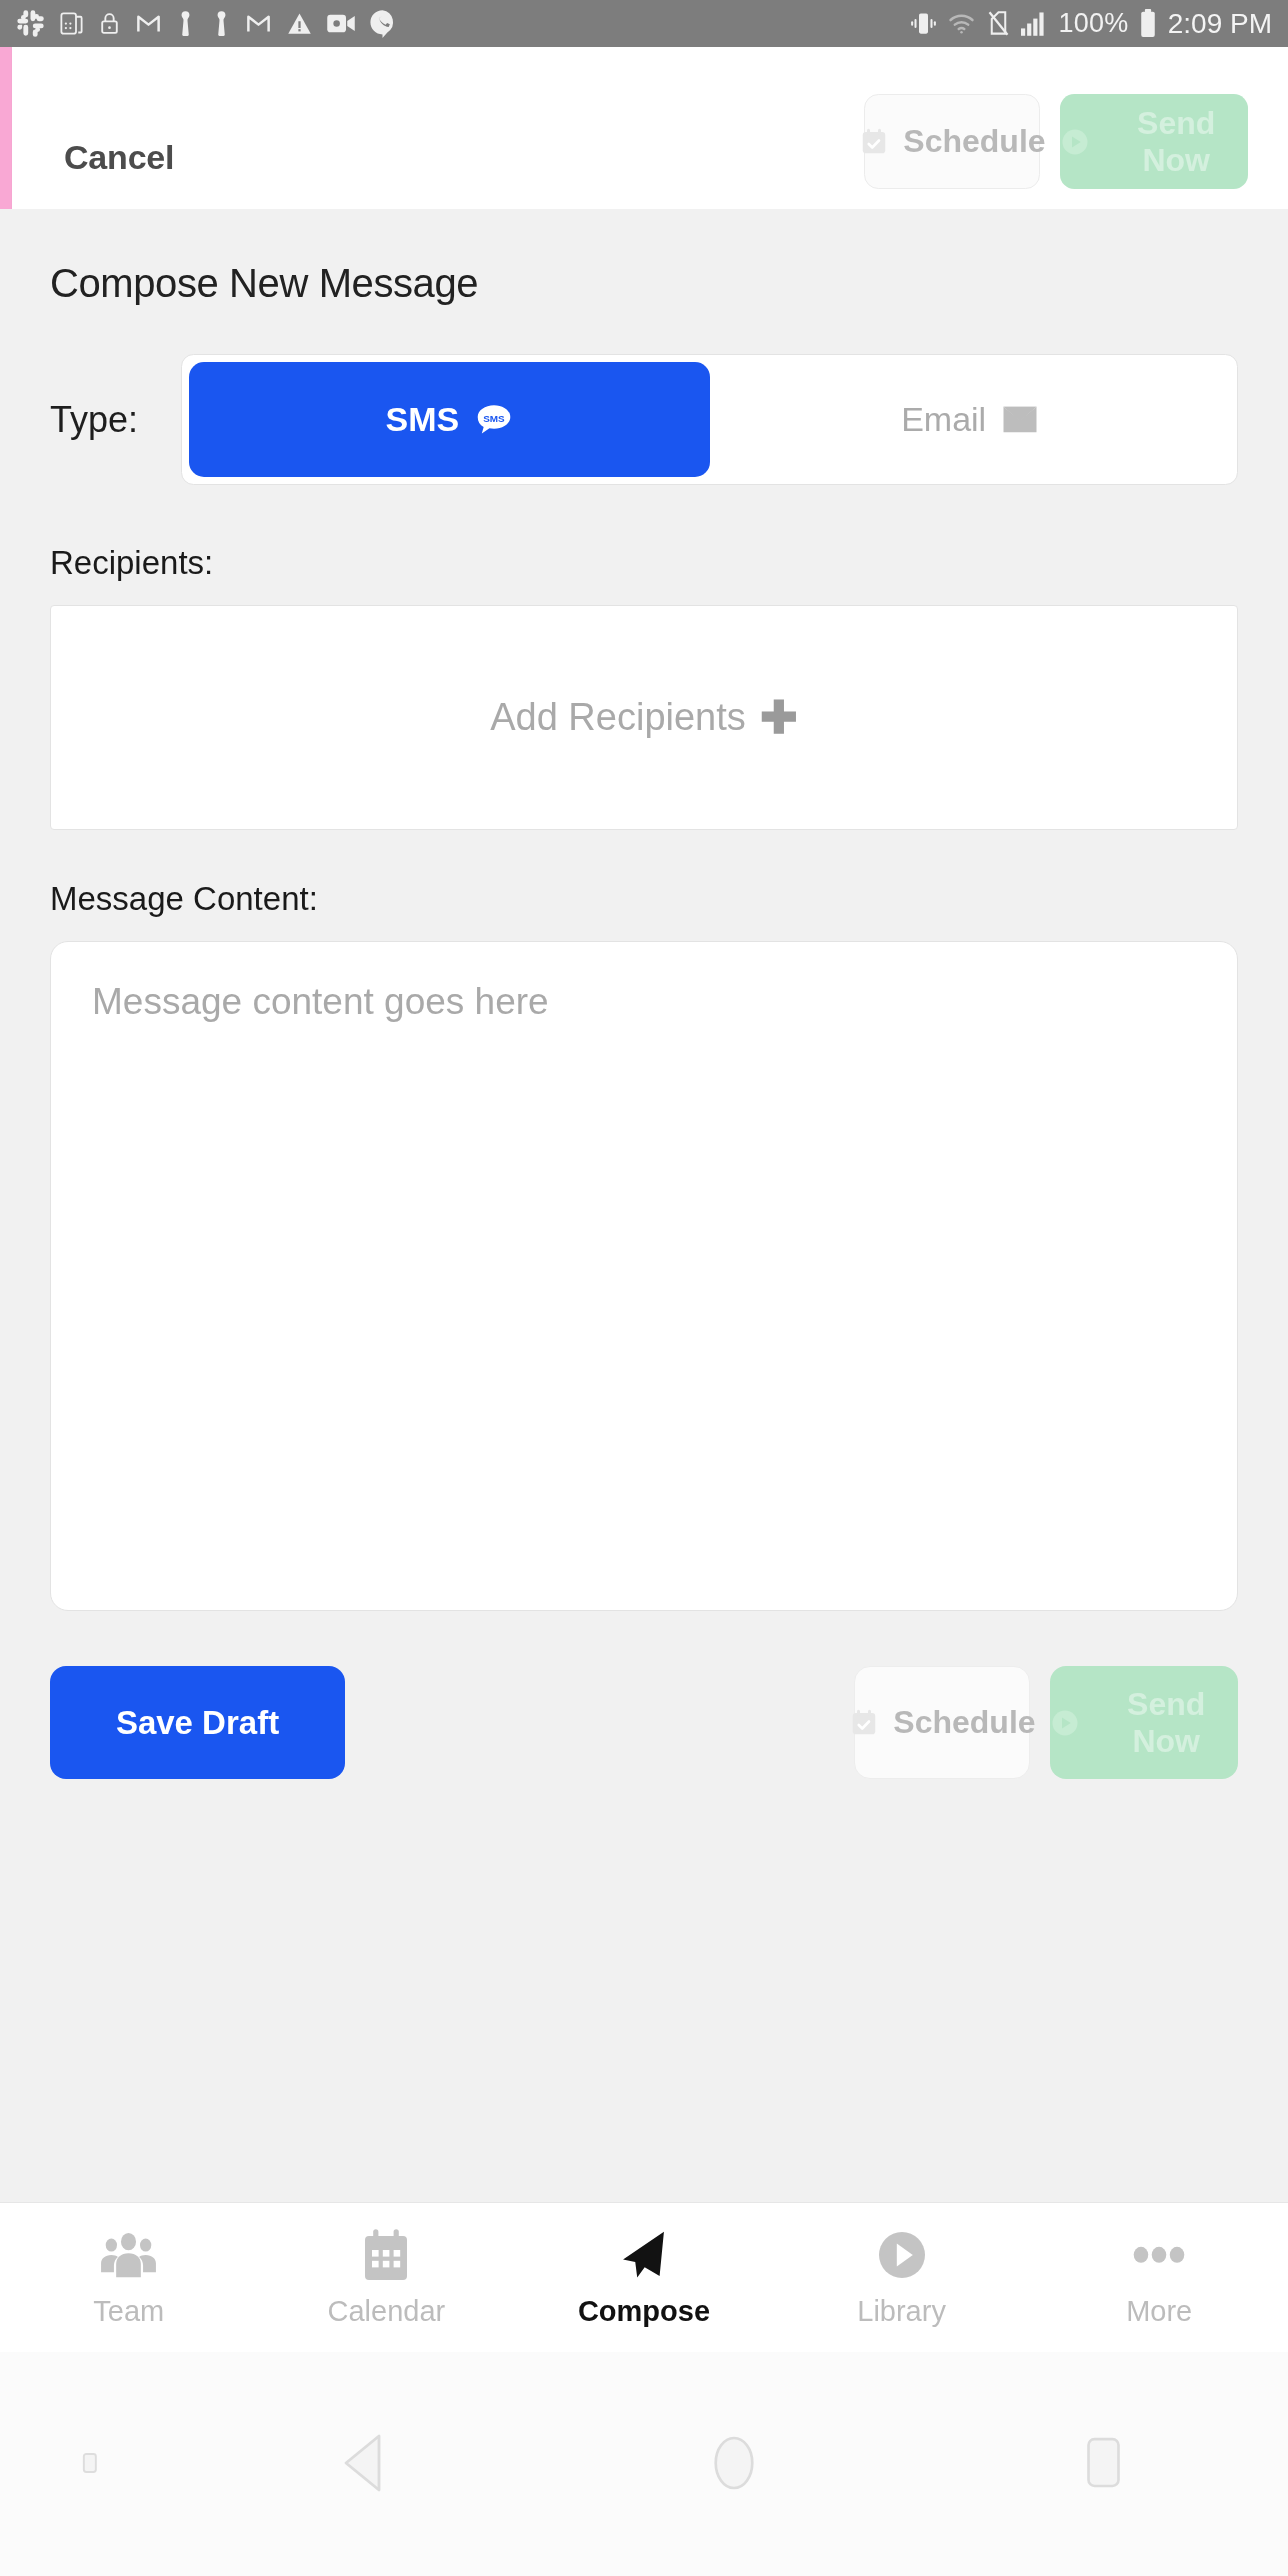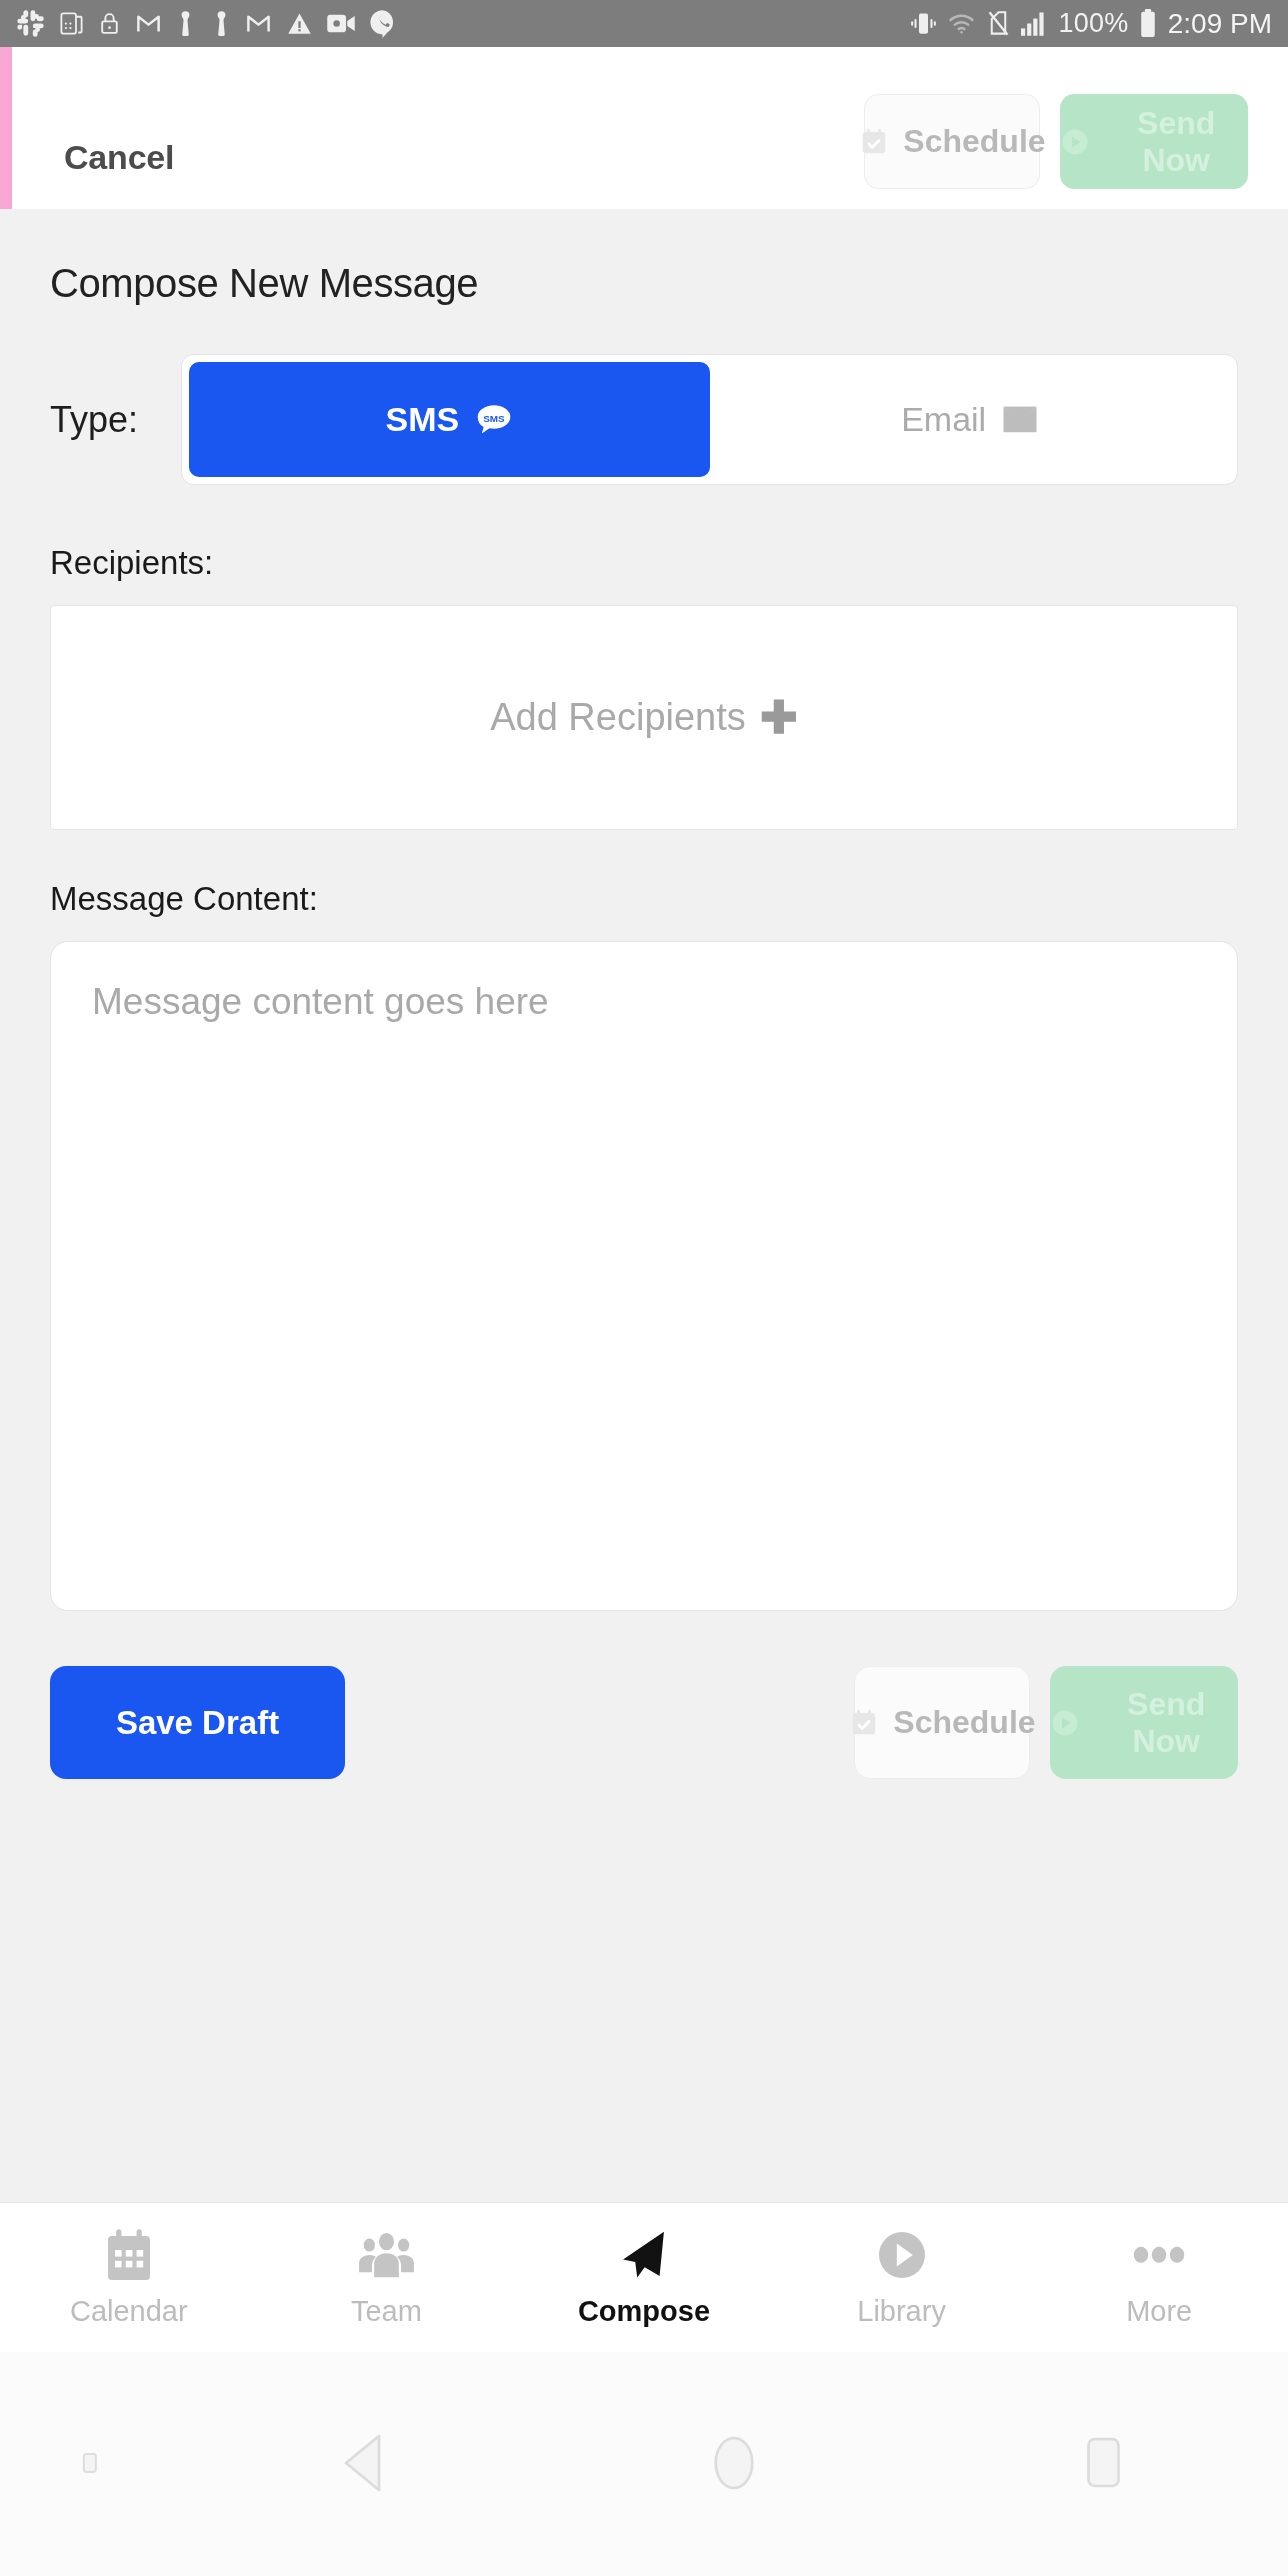--- a/index.html
+++ b/index.html
@@ -64,21 +64,21 @@
 
   
   .type-row { display: flex; align-items: center; margin-bottom: 59px; }
   .type-label { font-size: 36px; color: #1e1e1e; width: 131px; flex: 0 0 auto; }
   .segmented {
     flex: 1; height: 131px; background: #ffffff; border: 0.9px solid #e3e3e3;
     border-radius: 12.5px; display: flex; align-items: center; padding: 7.2px;
   }
   .seg {
     flex: 1; height: 115px; display: flex; align-items: center; justify-content: center;
-    gap: 16px; border-radius: 10px; font-size: 34px; font-weight: 700;
+    gap: 16px; border-radius: 15px; font-size: 34px; font-weight: 700;
     color: #aeaeae; cursor: pointer; background: transparent; border: none;
     font-family: "Liberation Sans", sans-serif;
   }
   .seg.active { background: #1a56f0; color: #ffffff; }
   .seg.inactive { font-weight: 400; color: #ababab; }
   .seg-ico { display: inline-flex; align-items: center; }
 
   
   .field-label { font-size: 33px; color: #1a1a1a; margin-bottom: 23px; }
 
@@ -352,52 +352,52 @@
             <path d="M9.6 7.6l7 4.4-7 4.4z" fill="#b5e5c6"></path>
           </svg>
         </span>
         <span>Send Now</span>
       </button>
     </div>
 
   </div>
 
   <div class="tabbar">
+
+    <div class="tab">
+      <span class="tab-ico">
+        <svg width="59" height="48" viewBox="0 0 34 28" fill="#c4c4c4">
+          <ellipse cx="17" cy="6.2" rx="4.4" ry="5"></ellipse>
+          <ellipse cx="7" cy="8.2" rx="3.3" ry="3.8"></ellipse>
+          <ellipse cx="27" cy="8.2" rx="3.3" ry="3.8"></ellipse>
+          <path d="M17 13c4.3 0 7.2 2.6 7.2 6.2V27H9.8v-7.8C9.8 15.6 12.7 13 17 13z"></path>
+          <path d="M7 14c1.6 0 2.9.4 3.8 1.1-1.5 1.3-2.3 3-2.3 5.1V24H1v-5.2C1 16.1 3.4 14 7 14z"></path>
+          <path d="M27 14c3.6 0 6 2.1 6 4.8V24h-7.5v-3.8c0-2.1-.8-3.8-2.3-5.1.9-.7 2.2-1.1 3.8-1.1z"></path>
+        </svg>
+      </span>
+      <span class="tab-label">Team</span>
+    </div>
 
     <div class="tab">
       <span class="tab-ico">
         <svg width="52" height="54" viewBox="0 0 26 27" fill="#c4c4c4">
           <rect x="2.5" y="4" width="21" height="22" rx="2"></rect>
           <rect x="6.6" y="0.6" width="2.6" height="5" rx="1.3"></rect>
           <rect x="16.8" y="0.6" width="2.6" height="5" rx="1.3"></rect>
           <rect x="6" y="11" width="3.3" height="3.3" fill="#ffffff"></rect>
           <rect x="11.4" y="11" width="3.3" height="3.3" fill="#ffffff"></rect>
           <rect x="16.8" y="11" width="3.3" height="3.3" fill="#ffffff"></rect>
           <rect x="6" y="16.4" width="3.3" height="3.3" fill="#ffffff"></rect>
           <rect x="11.4" y="16.4" width="3.3" height="3.3" fill="#ffffff"></rect>
           <rect x="16.8" y="16.4" width="3.3" height="3.3" fill="#ffffff"></rect>
         </svg>
       </span>
       <span class="tab-label">Calendar</span>
     </div>
 
-    <div class="tab">
-      <span class="tab-ico">
-        <svg width="59" height="48" viewBox="0 0 34 28" fill="#c4c4c4">
-          <ellipse cx="17" cy="6.2" rx="4.4" ry="5"></ellipse>
-          <ellipse cx="7" cy="8.2" rx="3.3" ry="3.8"></ellipse>
-          <ellipse cx="27" cy="8.2" rx="3.3" ry="3.8"></ellipse>
-          <path d="M17 13c4.3 0 7.2 2.6 7.2 6.2V27H9.8v-7.8C9.8 15.6 12.7 13 17 13z"></path>
-          <path d="M7 14c1.6 0 2.9.4 3.8 1.1-1.5 1.3-2.3 3-2.3 5.1V24H1v-5.2C1 16.1 3.4 14 7 14z"></path>
-          <path d="M27 14c3.6 0 6 2.1 6 4.8V24h-7.5v-3.8c0-2.1-.8-3.8-2.3-5.1.9-.7 2.2-1.1 3.8-1.1z"></path>
-        </svg>
-      </span>
-      <span class="tab-label">Team</span>
-    </div>
-
     <div class="tab active">
       <span class="tab-ico">
         <svg width="55" height="52" viewBox="0 0 28 26" fill="#121212">
           <path d="M24.4 1.1L3.6 15.3l6.2 1.3 1 7.9 3.8-5.3 7.6 4.5z"></path>
         </svg>
       </span>
       <span class="tab-label">Compose</span>
     </div>
 
     <div class="tab">

